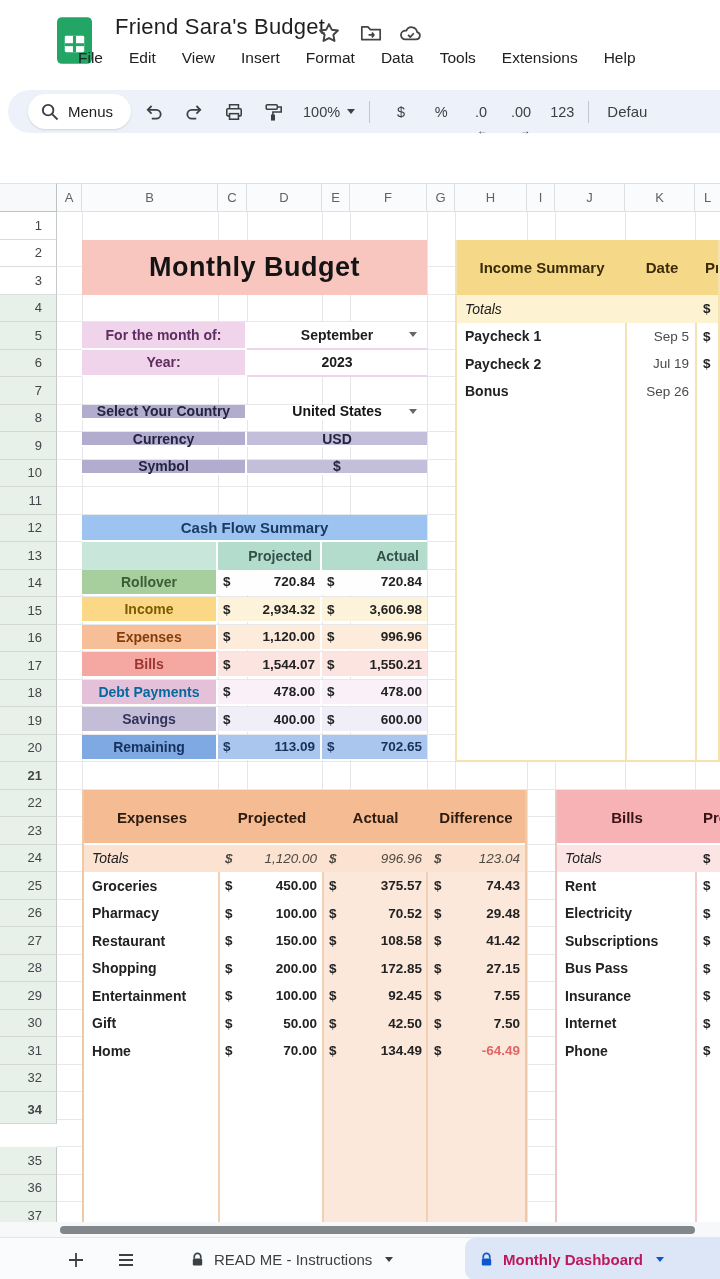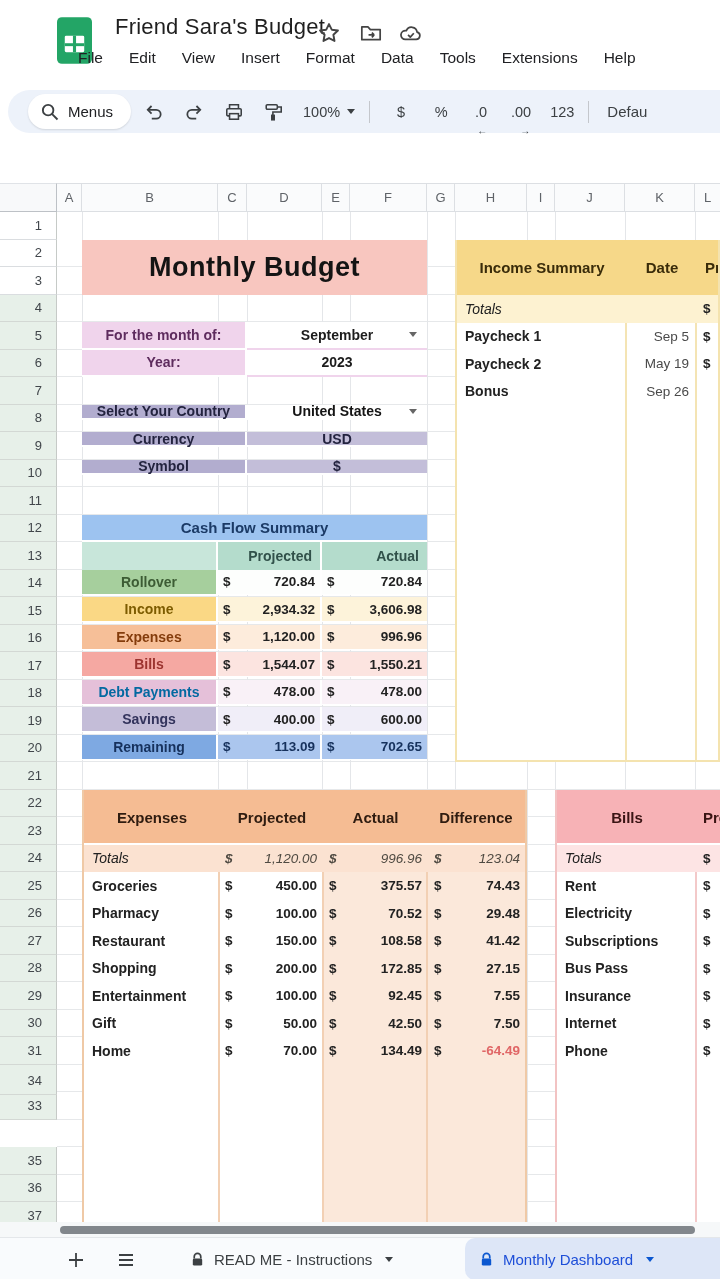--- a/index.html
+++ b/index.html
@@ -120,21 +120,21 @@
   .b-cur { position:absolute; left:140px; width:23px; height:100%; display:flex; align-items:center; padding-left:6px; font-size:13.5px; font-weight:700; color:#222; }
 
   
   #hscroll { position:absolute; left:0; top:1222px; width:720px; height:15px; background:#f6f8f9; }
   #hscroll-thumb { position:absolute; left:60px; top:3.5px; width:635px; height:8.5px; border-radius:5px; background:#82878c; }
   #tabbar { position:absolute; left:0; top:1237px; width:720px; height:42px; background:#f9fbfd; border-top:1px solid #e4e7ea; }
   .tb2-btn { position:absolute; top:8px; width:28px; height:28px; display:flex; align-items:center; justify-content:center; color:#3c4043; }
   .sheet-tab { position:absolute; top:0; height:42px; display:flex; align-items:center; gap:9px; padding:0 14px; font-size:15px; color:#3c4043; }
   .sheet-tab .lock { width:15px; height:15px; color:#3c4043; }
   .sheet-tab .caret { border-top-color:#3c4043; margin-left:4px; }
-  .sheet-tab.active { background:#dde6f7; border-radius:10px 0 0 10px; color:#1d4ed8; font-weight:400; }
+  .sheet-tab.active { background:#dde6f7; border-radius:10px 0 0 10px; color:#be185d; font-weight:700; }
   .sheet-tab.active .lock { color:#0b57d0; }
   .sheet-tab.active .caret { border-top-color:#0b57d0; }
 </style>
 </head>
 <body>
 
 <div id="stage">
 
   <div id="topbar">
     <svg id="sheets-logo" viewBox="0 0 36 48">
@@ -274,34 +274,34 @@
         <div class="rowhdr" style="top: 275px;">11</div>
         <div class="rowhdr" style="top: 302.5px;">12</div>
         <div class="rowhdr" style="top: 330px;">13</div>
         <div class="rowhdr" style="top: 357.5px;">14</div>
         <div class="rowhdr" style="top: 385px;">15</div>
         <div class="rowhdr" style="top: 412.5px;">16</div>
         <div class="rowhdr" style="top: 440px;">17</div>
         <div class="rowhdr" style="top: 467.5px;">18</div>
         <div class="rowhdr" style="top: 495px;">19</div>
         <div class="rowhdr" style="top: 522.5px;">20</div>
-        <div class="rowhdr" style="top: 550px;">21</div>
+        <div class="rowhdr" style="top: 550px; font-weight: bold;">21</div>
         <div class="rowhdr" style="top: 577.5px;">22</div>
         <div class="rowhdr" style="top: 605px;">23</div>
         <div class="rowhdr" style="top: 632.5px;">24</div>
         <div class="rowhdr" style="top: 660px;">25</div>
         <div class="rowhdr" style="top: 687.5px;">26</div>
         <div class="rowhdr" style="top: 715px;">27</div>
         <div class="rowhdr" style="top: 742.5px;">28</div>
         <div class="rowhdr" style="top: 770px;">29</div>
         <div class="rowhdr" style="top: 797.5px;">30</div>
         <div class="rowhdr" style="top: 825px;">31</div>
         <div class="rowhdr" style="top: 852.5px;">32</div>
         <div class="rowhdr" style="top: 880px;">33</div>
-        <div class="rowhdr" style="top: 855px;">34</div>
+        <div class="rowhdr" style="top: 884px; font-weight: bold;">34</div>
         <div class="rowhdr" style="top: 935px;">35</div>
         <div class="rowhdr" style="top: 962.5px;">36</div>
         <div class="rowhdr" style="top: 990px;">37</div>
       </div>
     <div id="corner-box"></div>
 
     <div id="overlay" style="position:absolute;left:0;top:-183px;width:720px;height:1222px">
 
       <div id="title-banner" class="ov">Monthly Budget</div>
 
@@ -433,21 +433,21 @@
           <div class="inc-date"></div>
           <div class="inc-cur">$</div>
         </div>
         <div class="incrow" style="top:82.5px">
           <div class="inc-name">Paycheck 1</div>
           <div class="inc-date">Sep 5</div>
           <div class="inc-cur">$</div>
         </div>
         <div class="incrow" style="top:110px">
           <div class="inc-name">Paycheck 2</div>
-          <div class="inc-date">May 19</div>
+          <div class="inc-date">Jul 19</div>
           <div class="inc-cur">$</div>
         </div>
         <div class="incrow" style="top:137.5px">
           <div class="inc-name">Bonus</div>
           <div class="inc-date">Sep 26</div>
           <div class="inc-cur"></div>
         </div>
       </div>
 
       <div id="expenses" class="ov">

